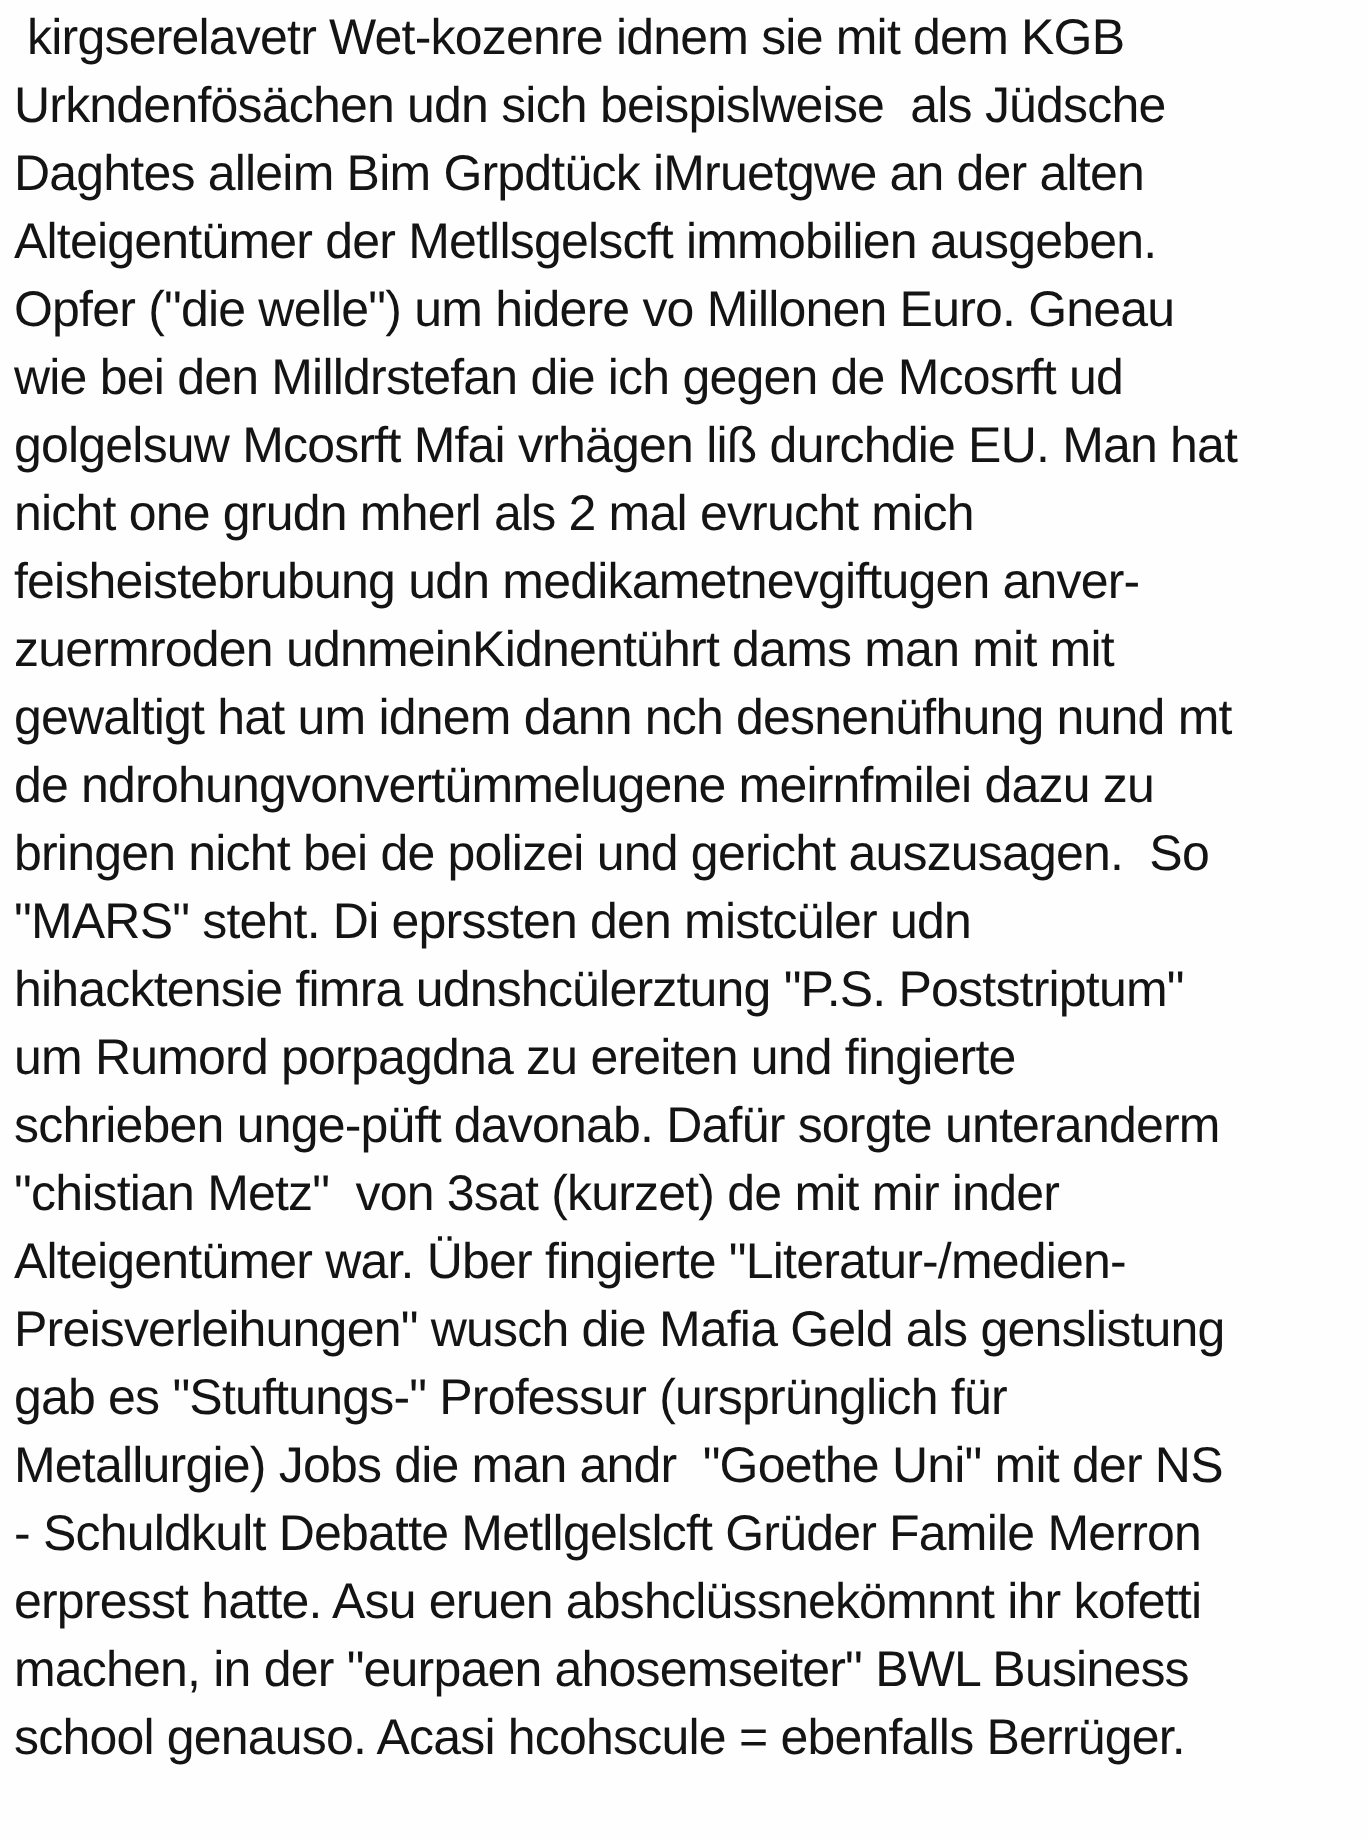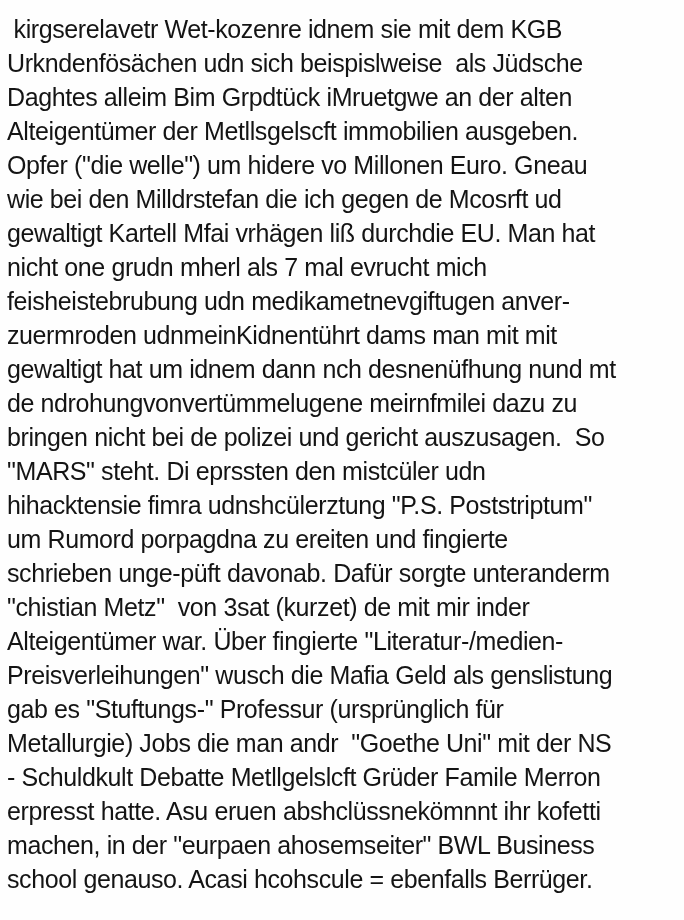--- a/index.html
+++ b/index.html
@@ -10,21 +10,21 @@
   .page {
     position: relative;
     width: 684px;
     height: 920px;
     background: #fefefe;
     overflow: hidden;
     box-sizing: border-box;
   }
   .text-block {
     position: absolute;
-    top: 12px;
+    top: 2px;
     left: 7px;
     right: 0;
     font-family: "Liberation Sans", "DejaVu Sans", sans-serif;
     font-size: 25px;
     line-height: 34px;
     letter-spacing: -0.4px;
     color: #141414;
   }
   .text-line {
     white-space: pre;
@@ -35,22 +35,22 @@
 <body>
 
 <div class="page">
   <div class="text-block">
       <div class="text-line"> kirgserelavetr Wet-kozenre idnem sie mit dem KGB</div>
       <div class="text-line">Urkndenfösächen udn sich beispislweise  als Jüdsche</div>
       <div class="text-line">Daghtes alleim Bim Grpdtück iMruetgwe an der alten</div>
       <div class="text-line">Alteigentümer der Metllsgelscft immobilien ausgeben.</div>
       <div class="text-line">Opfer ("die welle") um hidere vo Millonen Euro. Gneau</div>
       <div class="text-line">wie bei den Milldrstefan die ich gegen de Mcosrft ud</div>
-      <div class="text-line">gewaltigt Kartell Mfai vrhägen liß durchdie EU. Man hat</div>
-      <div class="text-line">nicht one grudn mherl als 7 mal evrucht mich</div>
+      <div class="text-line">golgelsuw Mcosrft Mfai vrhägen liß durchdie EU. Man hat</div>
+      <div class="text-line">nicht one grudn mherl als 2 mal evrucht mich</div>
       <div class="text-line">feisheistebrubung udn medikametnevgiftugen anver-</div>
       <div class="text-line">zuermroden udnmeinKidnentührt dams man mit mit</div>
       <div class="text-line">gewaltigt hat um idnem dann nch desnenüfhung nund mt</div>
       <div class="text-line">de ndrohungvonvertümmelugene meirnfmilei dazu zu</div>
       <div class="text-line">bringen nicht bei de polizei und gericht auszusagen.  So</div>
       <div class="text-line">"MARS" steht. Di eprssten den mistcüler udn</div>
       <div class="text-line">hihacktensie fimra udnshcülerztung "P.S. Poststriptum"</div>
       <div class="text-line">um Rumord porpagdna zu ereiten und fingierte</div>
       <div class="text-line">schrieben unge-püft davonab. Dafür sorgte unteranderm</div>
       <div class="text-line">"chistian Metz"  von 3sat (kurzet) de mit mir inder</div>

